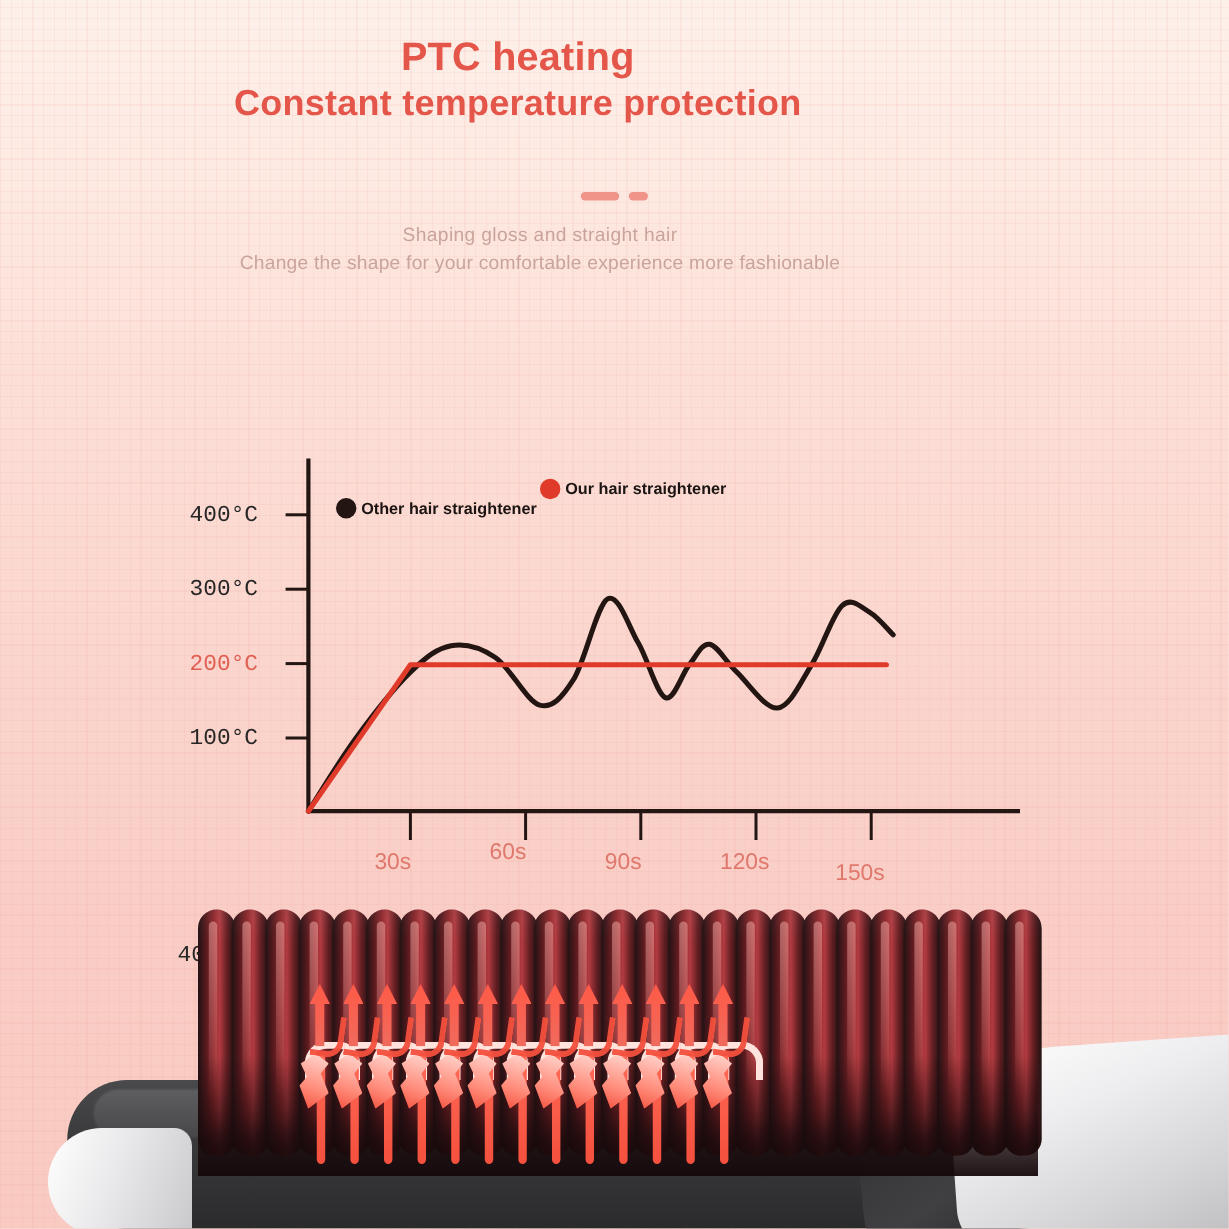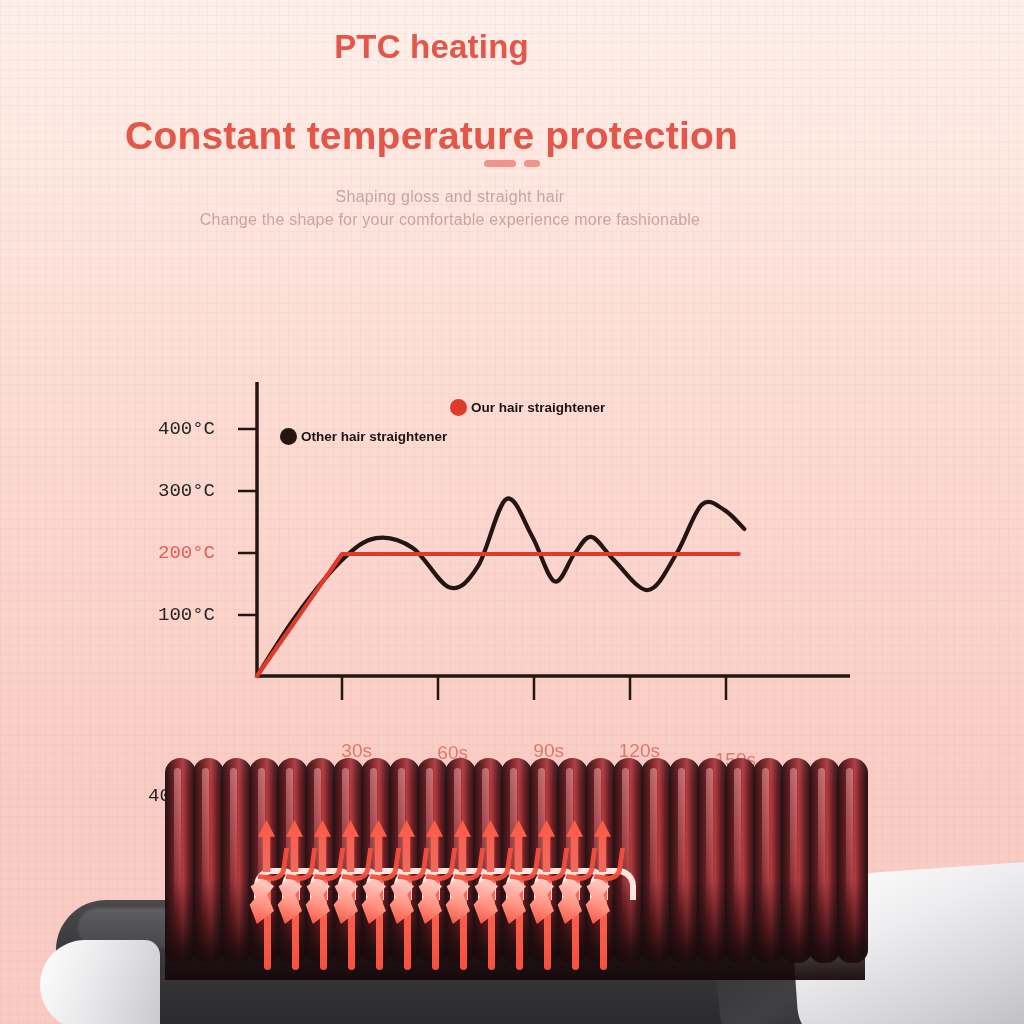--- a/index.html
+++ b/index.html
@@ -31,21 +31,21 @@
 
   
   #header{position:absolute;left:0;top:0;width:863px;text-align:center;}
   .title-line{
     color:#e4564a;
     font-weight:bold;
     letter-spacing:.2px;
     line-height:1.02;
   }
   #title-1{font-size:33px;padding-top:30px;}
-  #title-2{font-size:39px;padding-top:8px;margin-top:44px;}
+  #title-2{font-size:30px;padding-top:8px;}
 
   #divider{
     position:absolute;left:0;top:160px;width:1024px;
     display:flex;justify-content:center;align-items:center;gap:8px;
   }
   .dash{background:#f0948a;border-radius:4px;height:7px;}
   .dash.long{width:32px;}
   .dash.short{width:16px;}
 
   #subtitle{
@@ -60,21 +60,21 @@
   #chart{position:absolute;left:150px;top:370px;width:700px;height:370px;}
   #chart svg{display:block;}
 
   .ylab{
     position:absolute;font-size:19px;color:#262626;
     font-family:Liberation Mono, monospace;text-align:left;width:70px;
   }
   .ylab.accent{color:#e06054;}
   .xlab{
     position:absolute;font-size:19px;color:#e0796d;
-    font-family:"Liberation Sans", sans-serif;text-align:right;width:60px;margin-top:32px;
+    font-family:"Liberation Sans", sans-serif;text-align:left;width:60px;
   }
   .legend-item{position:absolute;display:flex;align-items:center;gap:4px;}
   .legend-dot{width:17px;height:17px;border-radius:50%;display:block;}
   .legend-text{font-size:13.5px;font-weight:bold;color:#1c1412;white-space:nowrap;}
 
   
   #product{position:absolute;left:0;top:740px;width:1024px;height:284px;overflow:hidden;}
   #comb-base{
     position:absolute;left:56px;top:160px;width:800px;height:124px;
     background:linear-gradient(180deg,#4a4a4c 0%,#3a3a3c 40%,#2b2b2d 100%);
@@ -168,21 +168,21 @@
   <div id="subtitle">
     <div id="sub-1">Shaping gloss and straight hair</div>
     <div id="sub-2">Change the shape for your comfortable experience more fashionable</div>
   </div>
 
   <div id="chart">
 
     <div class="ylab" style="left:-2px;  top:415px;">400°C</div>
     <div class="ylab" style="left:-2px;  top:415px;"></div>
 
-    <div class="legend-item" style="left:130px; top:58px;">
+    <div class="legend-item" style="left:130px; top:45px;">
       <span class="legend-dot" style="background:#231512"></span>
       <span class="legend-text">Other hair straightener</span>
     </div>
     <div class="legend-item" style="left:300px; top:29px;">
       <span class="legend-dot" style="background:#e03a2a"></span>
       <span class="legend-text">Our hair straightener</span>
     </div>
 
     <svg width="700" height="370" viewBox="0 0 700 370">
 
@@ -203,21 +203,21 @@
       <path id="series-other" fill="none" stroke="#231512" stroke-width="4.2" stroke-linecap="round" stroke-linejoin="round" d="M107.0,306.0C113.6,295.8 132.5,264.3 146.7,245.0C160.8,225.7 178.8,202.9 192.0,190.1C205.2,177.3 214.2,170.2 226.0,168.1C237.8,166.1 250.6,169.7 262.8,177.9C275.1,186.1 288.8,214.5 299.7,217.6C310.5,220.6 318.6,210.9 328.0,196.2C337.4,181.5 347.4,134.2 356.3,129.1C365.3,124.0 373.8,152.0 381.8,165.7C389.9,179.4 397.4,208.4 404.5,211.4C411.6,214.5 418.2,191.4 424.3,184.0C430.5,176.6 434.7,165.9 441.3,166.9C447.9,167.9 454.6,181.3 464.0,190.1C473.4,198.9 487.6,221.0 498.0,220.0C508.4,219.0 517.4,198.2 526.3,184.0C535.3,169.8 543.8,141.9 551.8,134.6C559.9,127.3 567.4,136.0 574.5,140.1C581.6,144.1 591.0,155.8 594.3,159.0"></path>
       <path id="series-our" fill="none" stroke="#e03a2a" stroke-width="4.2" stroke-linecap="round" stroke-linejoin="round" d="M107.0,306.0L192.0,184.0L588.7,184.0"></path>
     </svg>
 
     <div class="ylab" style="left:8px;  top:48px;">400°C</div>
     <div class="ylab" style="left:8px;  top:110px;">300°C</div>
     <div class="ylab accent" style="left:8px; top:172px;">200°C</div>
     <div class="ylab" style="left:8px;  top:234px;">100°C</div>
 
     <div class="xlab" style="left:162px; top:338px;">30s</div>
-    <div class="xlab" style="left:258px; top:340px;">60s</div>
+    <div class="xlab" style="left:258px; top:330px;">60s</div>
     <div class="xlab" style="left:354px; top:338px;">90s</div>
     <div class="xlab" style="left:450px; top:338px;">120s</div>
     <div class="xlab" style="left:546px; top:347px;">150s</div>
   </div>
 
   <div id="product">
     <div id="comb-base"></div>
     <div id="comb-base-hi"></div>
     <div id="handle-shadow"></div>
     <div id="handle"></div>

